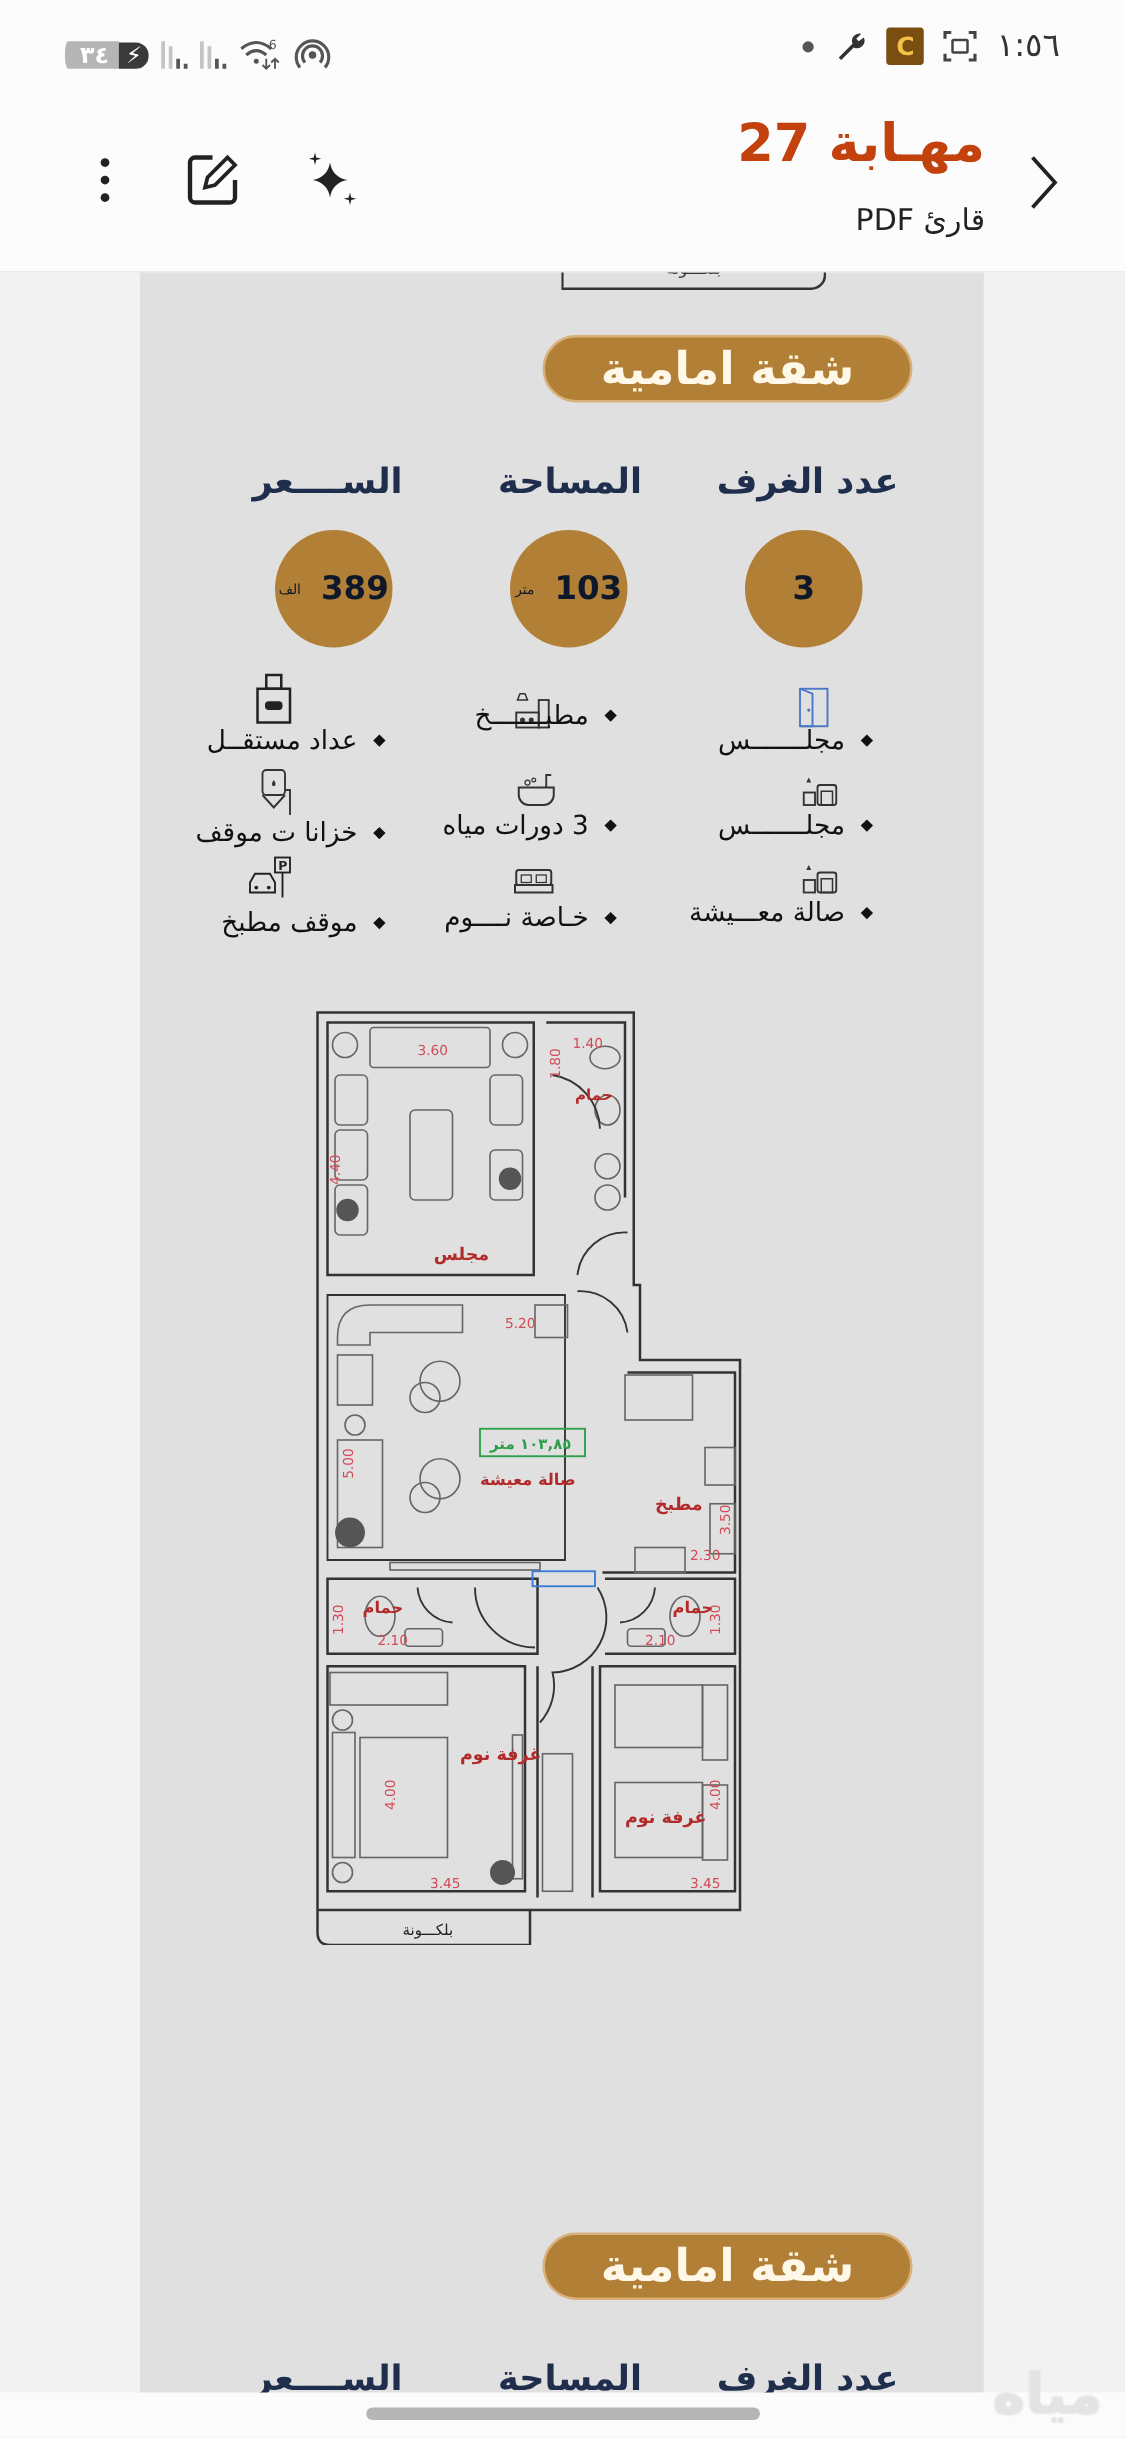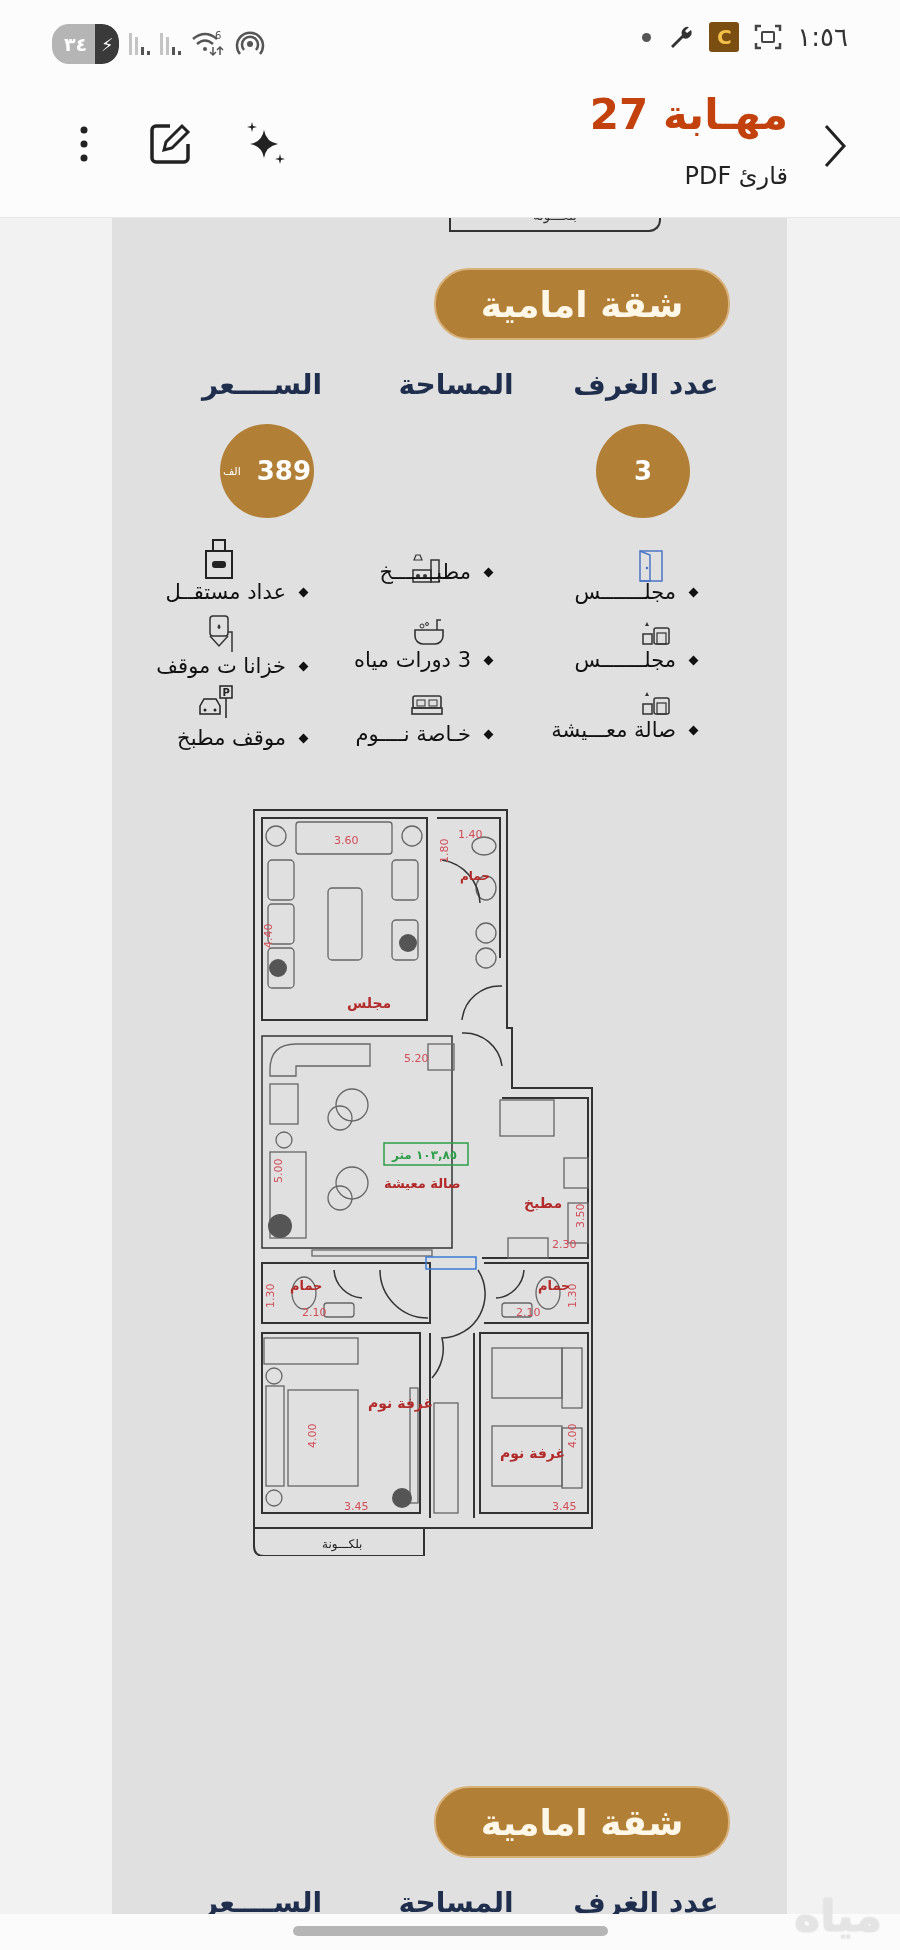--- a/index.html
+++ b/index.html
@@ -1,39 +1,39 @@
 <!DOCTYPE html>
 <html><head>
 <meta charset="utf-8">
 <style>
   * { box-sizing: border-box; margin: 0; padding: 0; }
   html, body { width: 900px; height: 1950px; overflow: hidden; background: #f2f2f2; font-family: "DejaVu Sans", sans-serif; }
   .statusbar { position: absolute; top: 0; left: 0; width: 900px; height: 84px; background: #fcfcfc; }
   .sb-left { position: absolute; left: 52px; top: 24px; display: flex; align-items: center; gap: 10px; }
-  .battery { display: flex; height: 40px; border-radius: 17px; overflow: hidden; }
+  .battery { display: flex; height: 40px; border-radius: 17px; overflow: hidden; align-items: center; }
   .battery .lvl { background: #b5b5b5; color: #fff; font-size: 19px; font-weight: bold; padding: 0 8px 0 12px; display: flex; align-items: center; }
   .battery .chg { background: #3a3a3a; color: #fff; font-size: 18px; width: 24px; display: flex; align-items: center; justify-content: center; border-radius: 0 17px 17px 0; }
   .sig { display: flex; align-items: flex-end; gap: 3px; height: 22px; }
   .sig span { width: 3px; background: #c4c4c4; }
   .sig span.on { background: #555; }
   .sb-right { position: absolute; right: 52px; top: 22px; display: flex; align-items: center; gap: 14px; font-size: 26px; color: #333; }
   .dot { width: 9px; height: 9px; background: #555; border-radius: 50%; }
   .appbadge { width: 30px; height: 30px; background: #7a4e10; border-radius: 3px; color: #f3c04a; font-weight: bold; font-size: 20px; display: flex; align-items: center; justify-content: center; }
 
   .appbar { position: absolute; top: 84px; left: 0; width: 900px; height: 134px; background: #fcfcfc; border-bottom: 1px solid #e8e8e8; }
   .back { position: absolute; right: 52px; top: 38px; }
   .title { position: absolute; right: 112px; top: 6px; font-size: 42px; font-weight: bold; color: #c2410c; direction: rtl; }
   .subtitle { position: absolute; right: 112px; top: 78px; font-size: 24px; color: #222; direction: rtl; }
   .tool { position: absolute; top: 36px; }
 
   .page { position: absolute; left: 112px; top: 218px; width: 675px; height: 1700px; background: #e0e0e0; overflow: hidden; }
   .balc-top { position: absolute; left: 337px; top: -10px; width: 212px; height: 24px; border: 2px solid #333; border-top: none; border-radius: 0 0 12px 0; font-size: 13px; text-align: center; color: #333; }
-  .pill { position: absolute; left: 322px; width: 296px; height: 72px; background: #b17f35; border-radius: 35px; border: 2px solid #d8b07a; color: #fff7e8; font-size: 36px; font-weight: bold; display: flex; align-items: center; justify-content: center; direction: rtl; }
+  .pill { position: absolute; left: 322px; width: 296px; height: 54px; background: #b17f35; border-radius: 35px; border: 2px solid #d8b07a; color: #fff7e8; font-size: 36px; font-weight: bold; display: flex; align-items: center; justify-content: center; direction: rtl; }
   .stat-head { position: absolute; font-size: 28px; font-weight: bold; color: #1f2e4d; direction: rtl; text-align: center; width: 160px; }
-  .circle { position: absolute; width: 94px; height: 94px; border-radius: 50%; background: #b17f35; color: #ffffff; display: flex; align-items: center; justify-content: center; gap: 16px; font-weight: bold; font-size: 26px; direction: ltr; }
+  .circle { position: absolute; width: 94px; height: 94px; border-radius: 50%; background: #b17f35; color: #0f172a; display: flex; align-items: center; justify-content: center; gap: 16px; font-weight: bold; font-size: 26px; direction: ltr; }
   .circle small { font-size: 11px; font-weight: normal; }
 
   .feat { position: absolute; display: flex; align-items: center; gap: 14px; direction: rtl; font-size: 21px; color: #111; }
   .feat .bullet { width: 7px; height: 7px; background: #111; transform: rotate(45deg); }
   .ficon { position: absolute; }
 
   .plan { position: absolute; left: 140px; top: 590px; width: 420px; height: 748px; }
   .red { fill: #b32a2a; font-family: "DejaVu Sans", sans-serif; font-weight: bold; }
   .dim { fill: #d24b57; font-family: "DejaVu Sans", sans-serif; font-size: 11px; }
 
@@ -124,20 +124,24 @@
 
   <div class="pill" style="top:50px">شقة امامية</div>
 
   <div class="stat-head" style="left:454px;top:150px">عدد الغرف</div>
   <div class="stat-head" style="left:264px;top:150px">المساحة</div>
   <div class="stat-head" style="left:70px;top:150px">الســــعر</div>
 
   <div class="circle" style="left:484px;top:206px">
     <span>3</span>
   </div>
+  <div class="circle" style="left:296px;top:206px">
+    <small>متر</small>
+    <span>103</span>
+  </div>
   <div class="circle" style="left:108px;top:206px">
     <small>الف</small>
     <span>389</span>
   </div>
 
   <svg class="ficon" style="left:524px;top:330px" width="30" height="36">
       <rect x="4" y="3" width="22" height="30" fill="none" stroke="#4a76c6" stroke-width="1.5"></rect>
       <path d="M4 3 L14 7 V33 L4 33" fill="none" stroke="#4a76c6" stroke-width="1.5"></path>
       <circle cx="11" cy="20" r="1.3" fill="#4a76c6"></circle>
     </svg>

